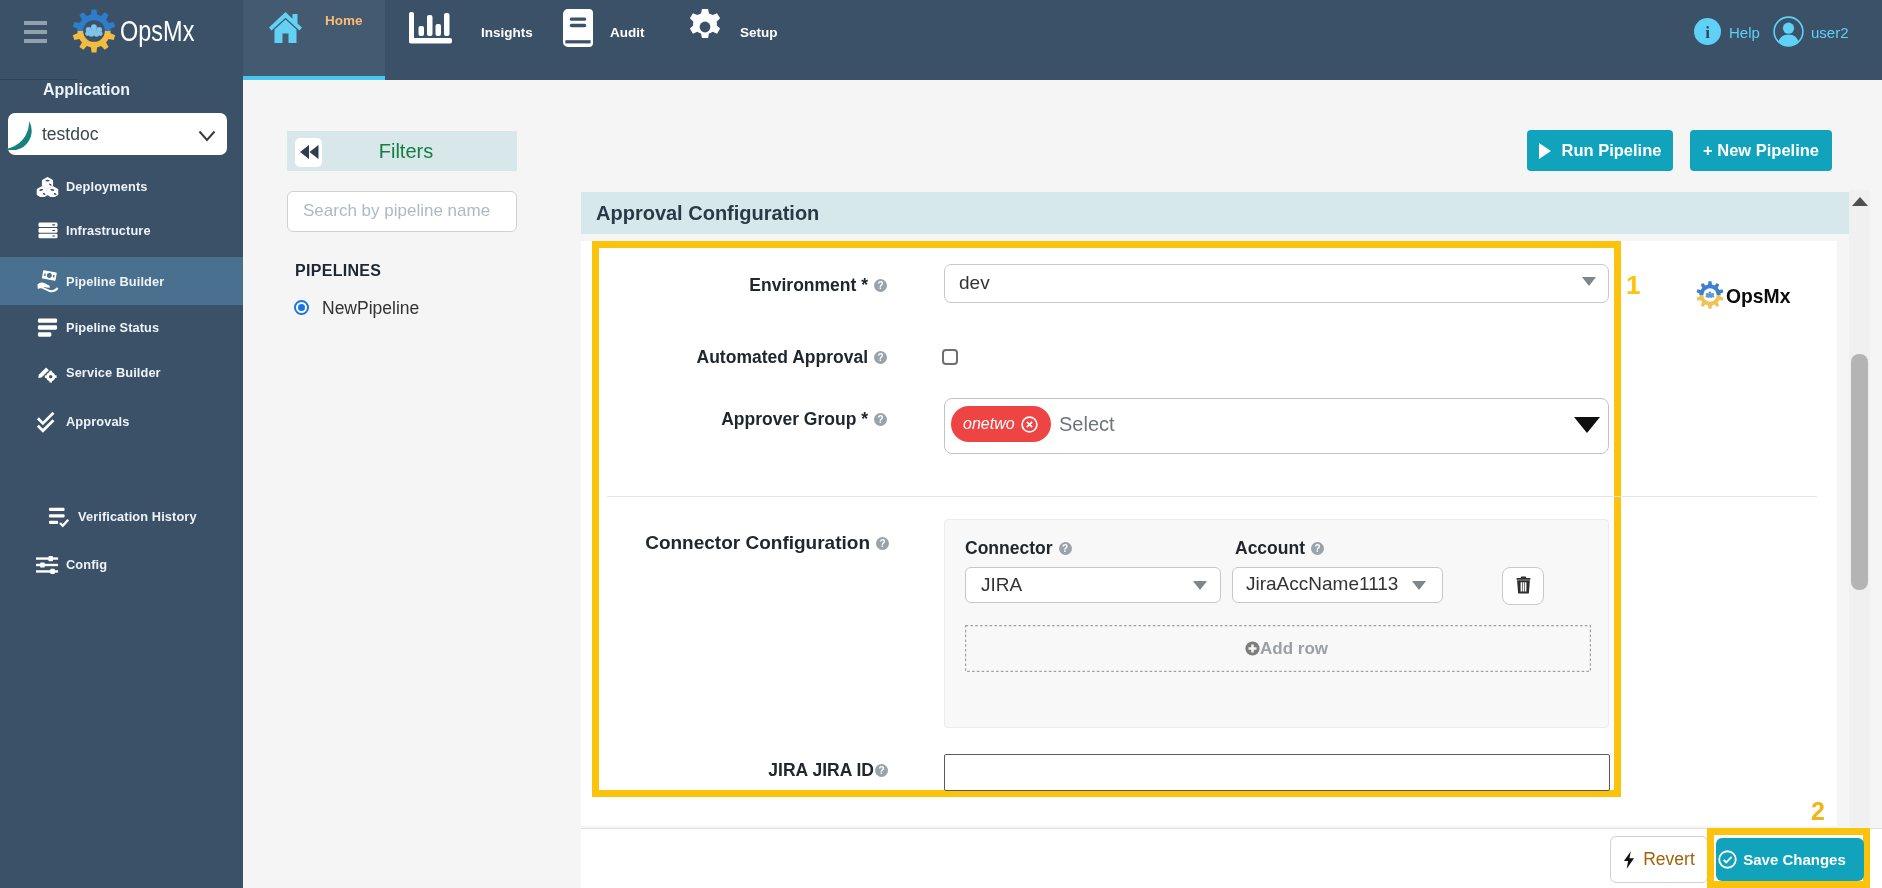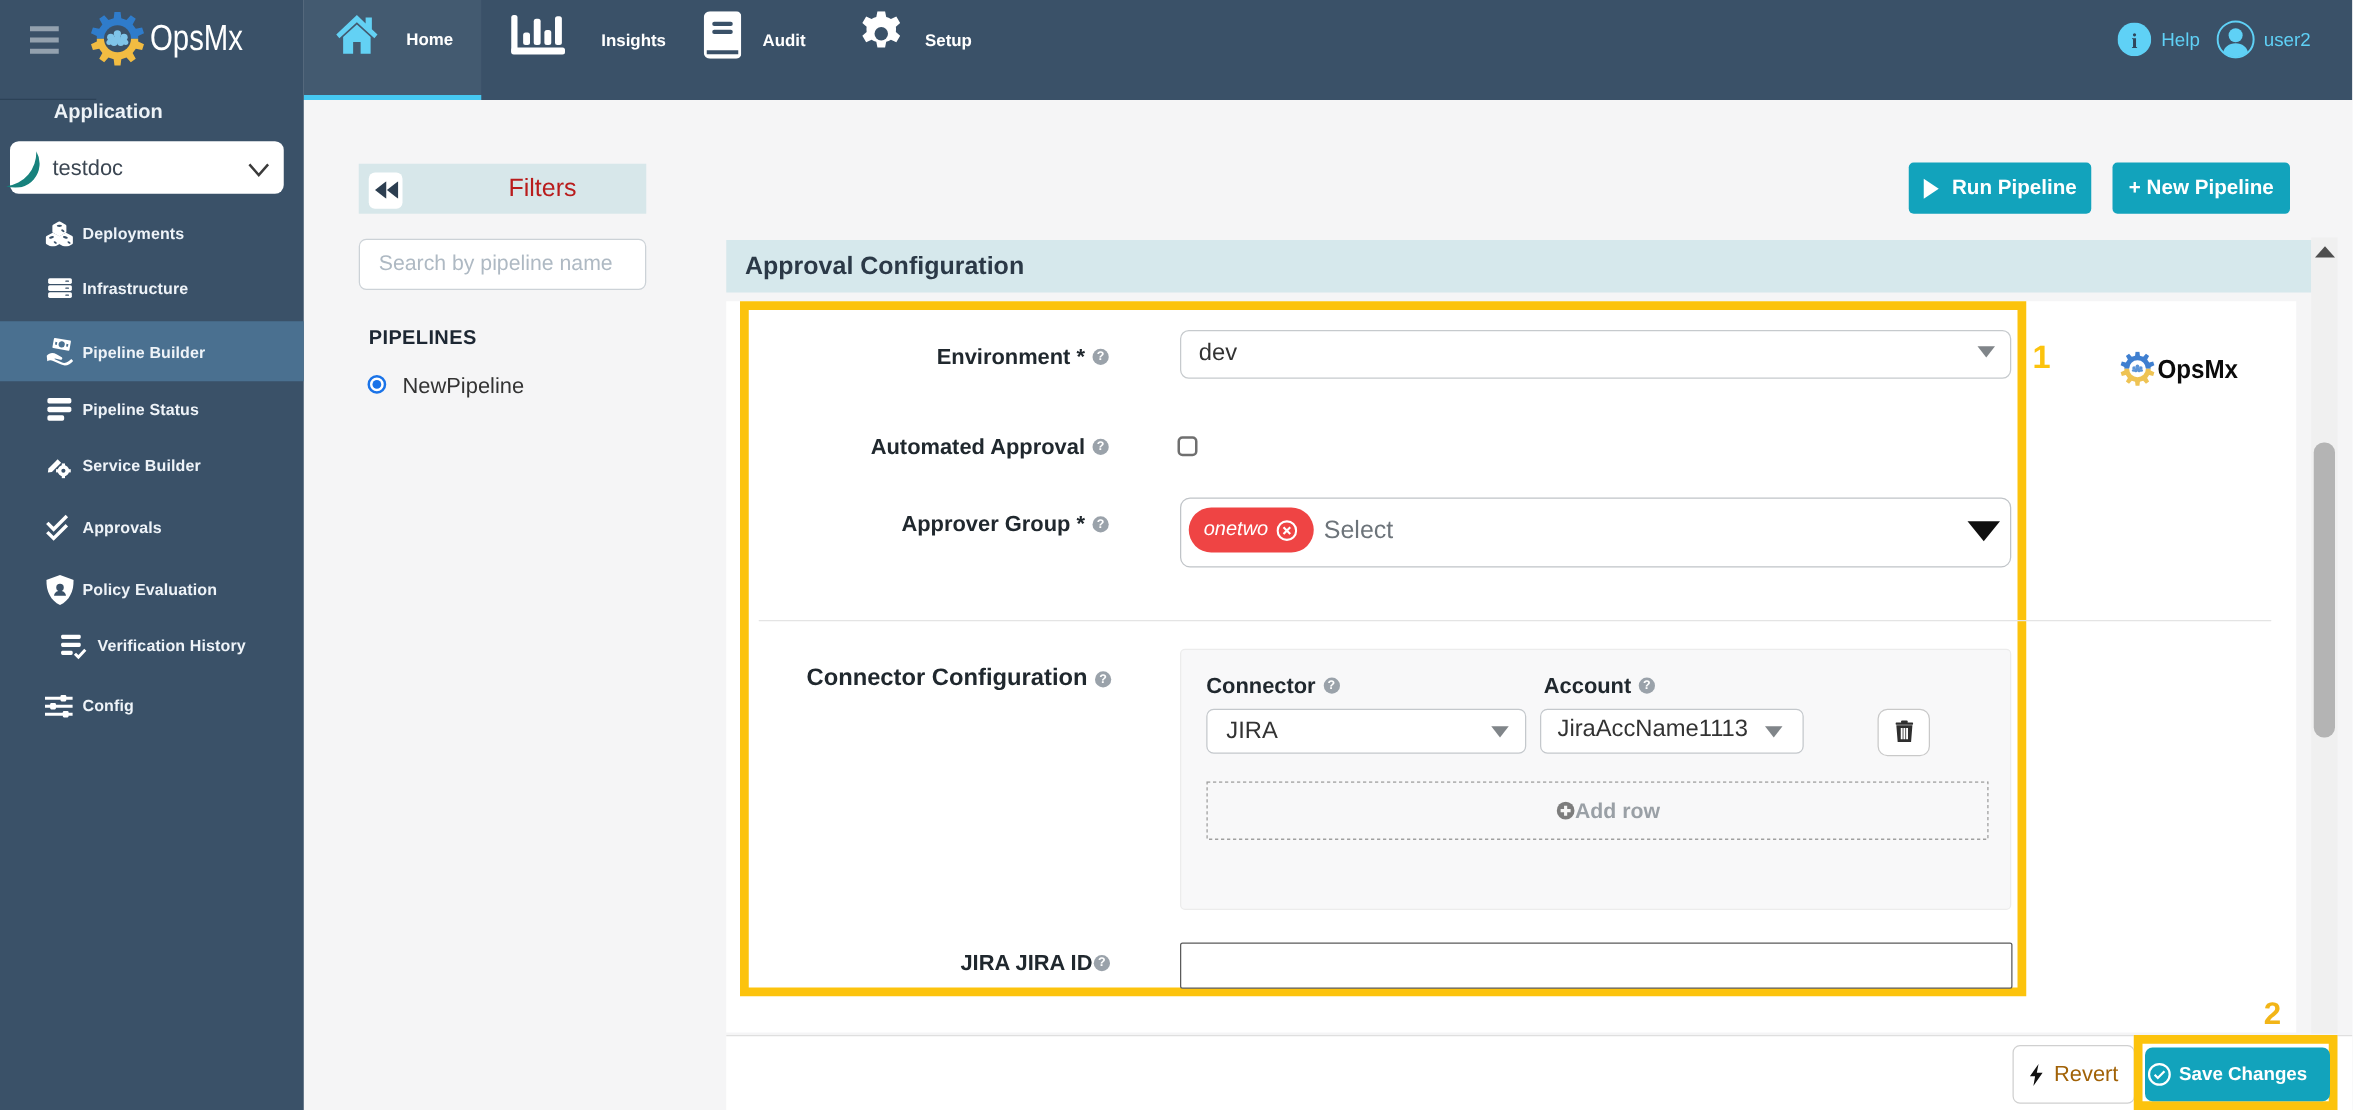--- a/index.html
+++ b/index.html
@@ -56,21 +56,21 @@
   <div id="navbar">
 
     <div class="abs" style="left:0;top:0;width:142px;height:80px;background:#435a70;"></div>
     <div class="abs" style="left:0;top:76px;width:142px;height:4px;background:#46c8f1;"></div>
     <svg class="abs" style="left:25px;top:11px" width="39" height="33" viewBox="0 0 39 33">
       <g fill="#63d1f4">
         <path d="M17.5 1 L1 16.5 L3.5 19.5 L17.5 6.8 L31.5 19.5 L34 16.5 L29.5 12.4 V3 H24.5 V7.8 Z"></path>
         <path d="M6.5 18.5 L17.5 8.5 L28.5 18.5 V32 H20.5 V22.5 H14.5 V32 H6.5 Z"></path>
       </g>
     </svg>
-    <div class="abs navtab-label" style="left:82px;top:24px;color:#ffffff;">Home</div>
+    <div class="abs navtab-label" style="left:82px;top:13px;color:#fdba74;">Home</div>
 
     <svg class="abs" style="left:165px;top:11px" width="45" height="33" viewBox="0 0 45 33">
       <g fill="#fff">
         <rect x="1" y="1" width="5" height="31" rx="2"></rect>
         <rect x="1" y="27" width="43" height="5.5" rx="2"></rect>
         <rect x="10.5" y="15" width="5.5" height="10" rx="2"></rect>
         <rect x="19" y="4" width="5.5" height="21" rx="2"></rect>
         <rect x="27.5" y="13" width="5.5" height="12" rx="2"></rect>
         <rect x="36" y="2" width="5.5" height="23" rx="2"></rect>
       </g>
@@ -222,30 +222,20 @@
       <span class="mi-icon">
           <svg width="25" height="22" viewBox="0 0 25 22">
             <g fill="none" stroke="#fff" stroke-width="3">
               <path d="M2 7 l5.5 5.5 L19 1"></path>
               <path d="M2 15 l5.5 5.5 L19 9"></path>
             </g>
           </svg>
         </span>
       <span class="mi-label">Approvals</span>
     </div>
-    <div class="menu-item" style="top:449px;">
-      <span class="mi-icon">
-          <svg width="22" height="24" viewBox="0 0 22 24">
-            <path fill="#fff" d="M11 0 L22 4 C22 13 18.5 20.5 11 24 C3.5 20.5 0 13 0 4 Z"></path>
-            <circle cx="11" cy="10" r="3" fill="#3a5168"></circle>
-            <path d="M11 12.5 c-2.8 0 -4.5 1.7 -4.8 4 h9.6 c-.3-2.3 -2-4 -4.8-4 Z" fill="#3a5168"></path>
-          </svg>
-        </span>
-      <span class="mi-label">Policy Evaluation</span>
-    </div>
     <div class="menu-item" style="top:494px;margin-left:12px;">
       <span class="mi-icon">
           <svg width="25" height="22" viewBox="0 0 25 22">
             <g fill="#fff">
               <rect x="1" y="1" width="17" height="3.6" rx="1.2"></rect>
               <rect x="1" y="8" width="17" height="3.6" rx="1.2"></rect>
               <rect x="1" y="15" width="10" height="3.6" rx="1.2"></rect>
               <path d="M13 17.5 l3 3 6-6.5" stroke="#fff" stroke-width="2.6" fill="none"></path>
             </g>
           </svg>
@@ -272,21 +262,21 @@
   <div id="content">
 
     <div class="abs" style="left:287px;top:131px;width:230px;height:40px;background:#d7e7ea;"></div>
     <div class="abs" style="left:295px;top:138px;width:27px;height:29px;background:#fff;border-radius:5px;"></div>
     <svg class="abs" style="left:299px;top:145px" width="20" height="14" viewBox="0 0 20 14">
       <g fill="#2c3e50">
           <path d="M10 0 v14 L1 7 Z"></path>
           <path d="M19.5 0 v14 L10.5 7 Z"></path>
         </g>
     </svg>
-    <div class="abs" style="left:344px;top:140px;width:180px;text-align:center;font-size:20px;color:#b91c1c;">Filters</div>
+    <div class="abs" style="left:316px;top:140px;width:180px;text-align:center;font-size:20px;color:#15803d;">Filters</div>
 
     <div class="abs" style="left:287px;top:191px;width:230px;height:41px;background:#fff;border:1px solid #ccd2d7;border-radius:6px;"></div>
     <div class="abs" style="left:303px;top:201px;font-size:17px;color:#aeb9c3;">Search by pipeline name</div>
 
     <div class="abs" style="left:295px;top:262px;font-size:16px;font-weight:700;color:#1d2733;letter-spacing:0.3px;">PIPELINES</div>
     <div class="abs" style="left:294px;top:300px;width:15px;height:15px;border:2px solid #1a73e8;border-radius:50%;background:#fff;"></div>
     <div class="abs" style="left:298px;top:304px;width:7px;height:7px;background:#1a73e8;border-radius:50%;"></div>
     <div class="abs" style="left:322px;top:298px;font-size:17.5px;color:#333;">NewPipeline</div>
 
     <div class="teal-btn" style="left:1527px;top:130px;width:146px;height:41px;font-size:16.5px;">

